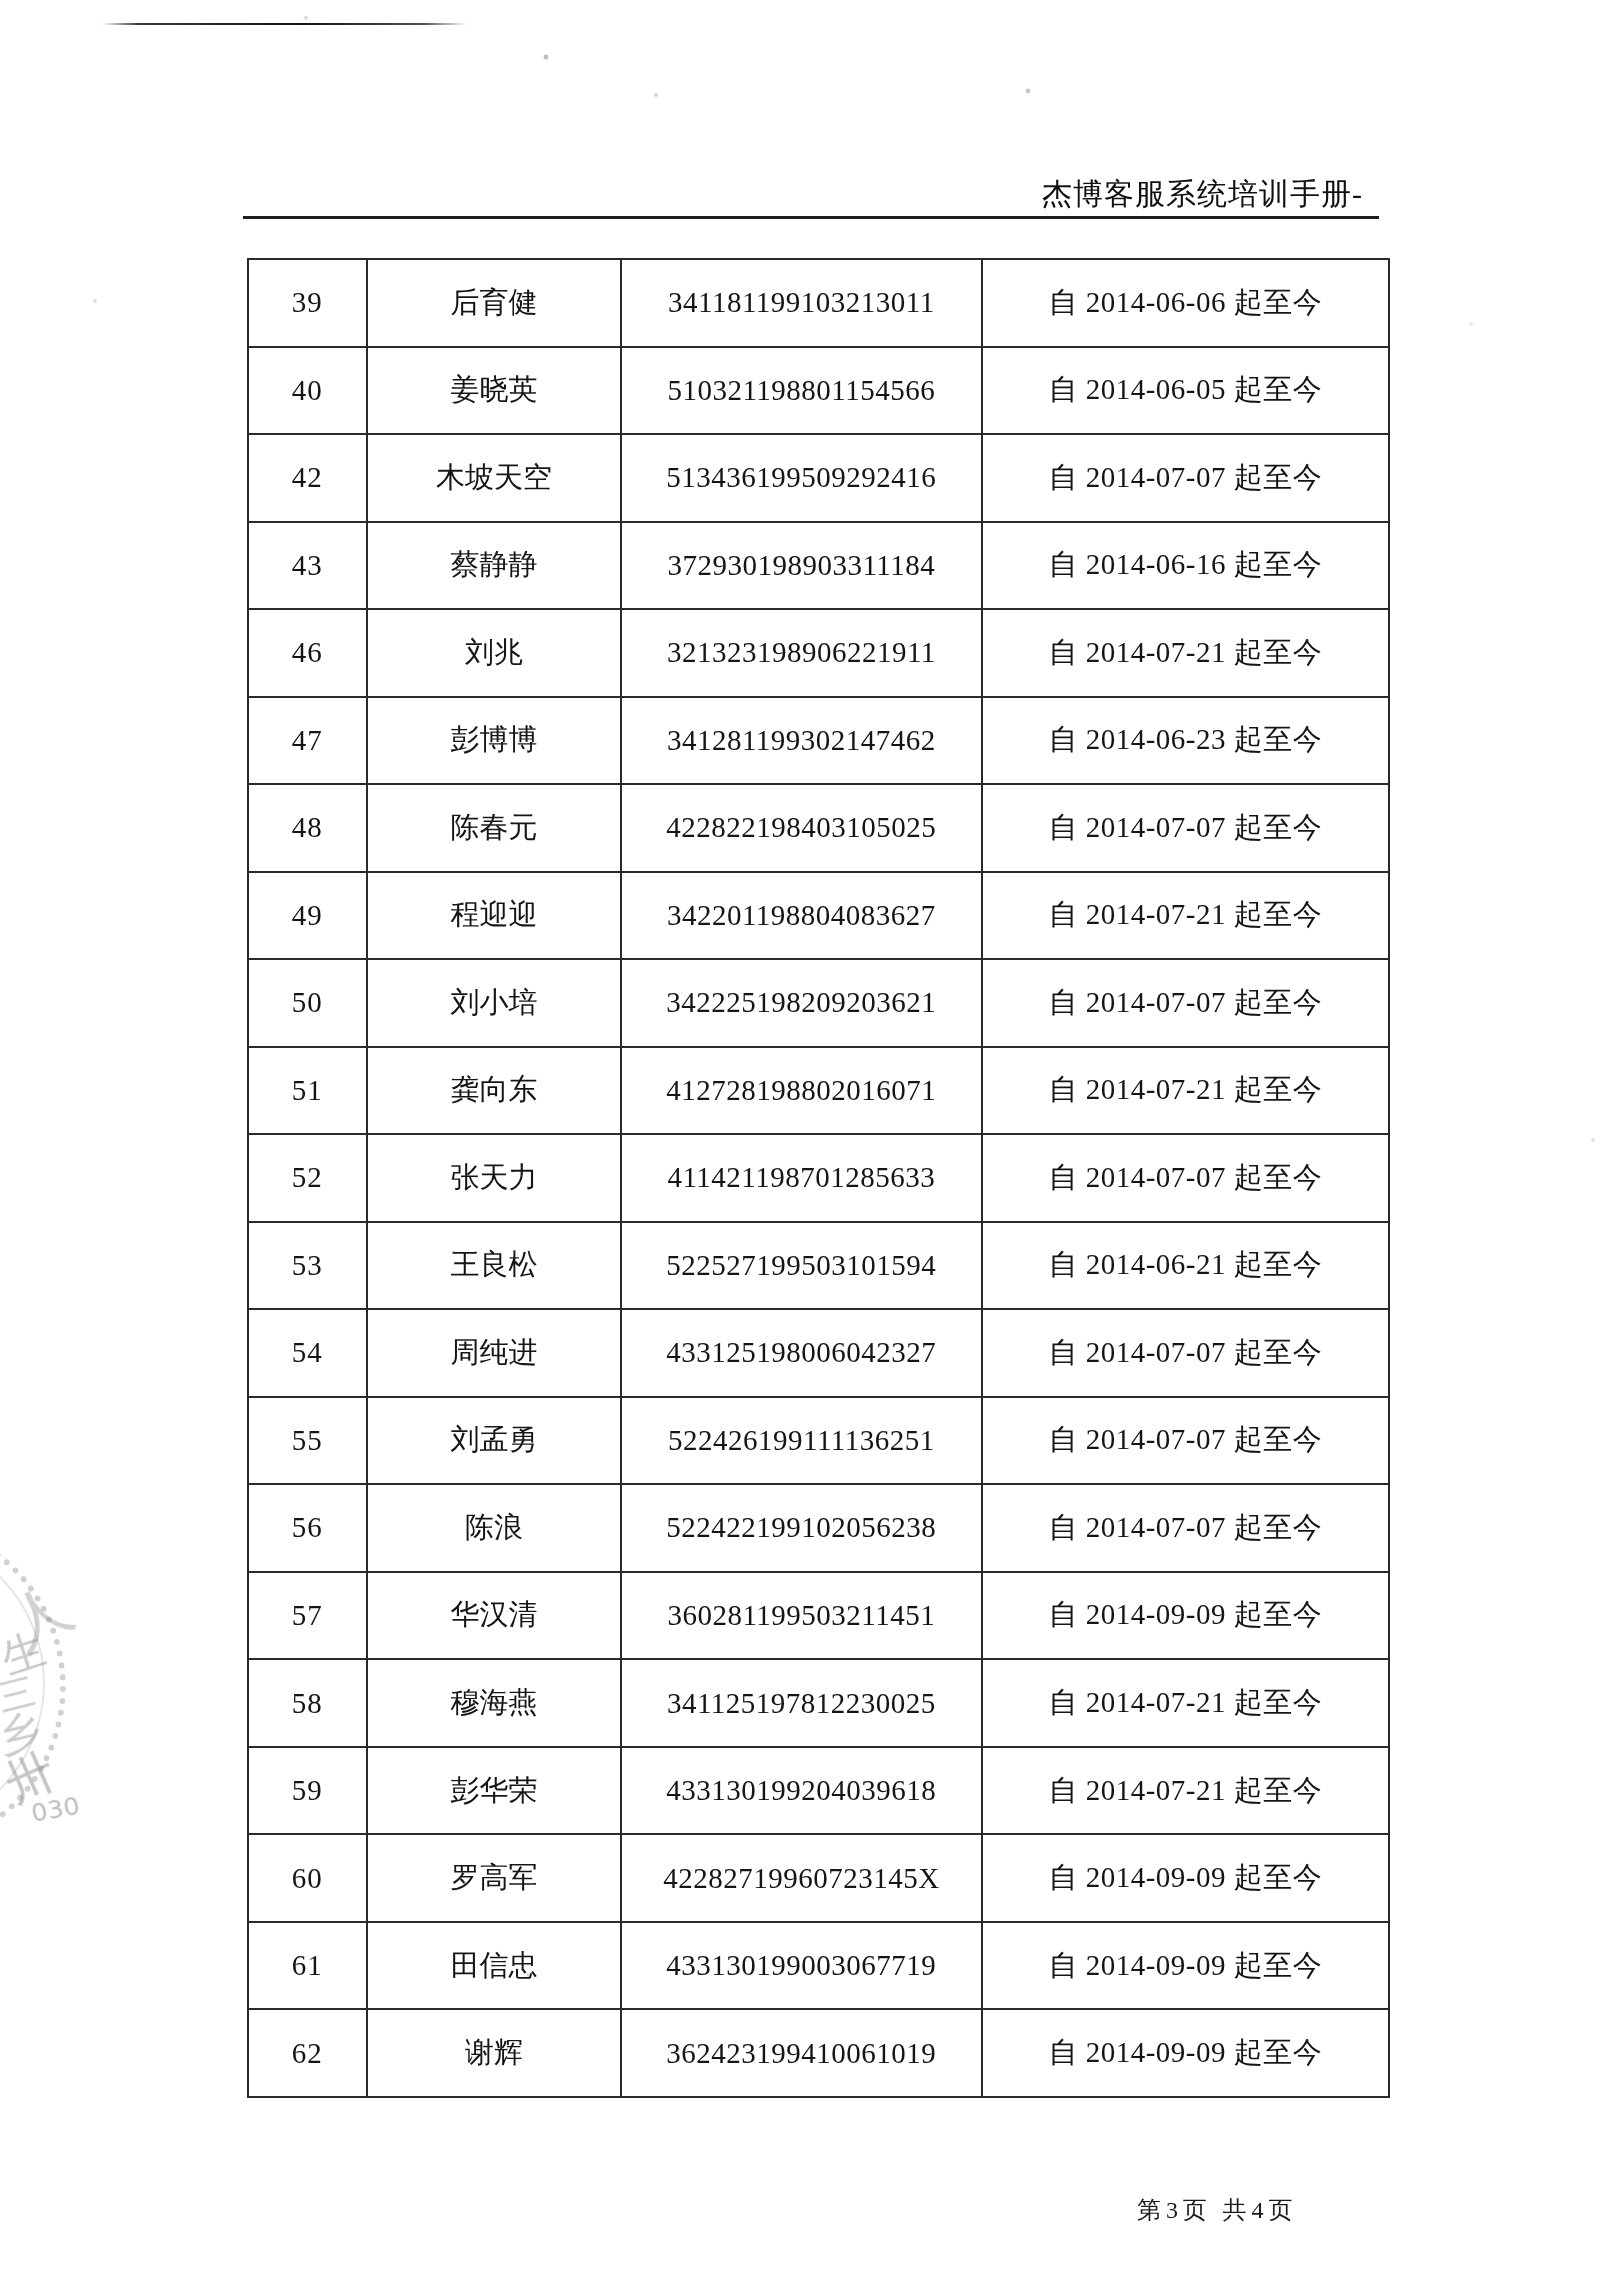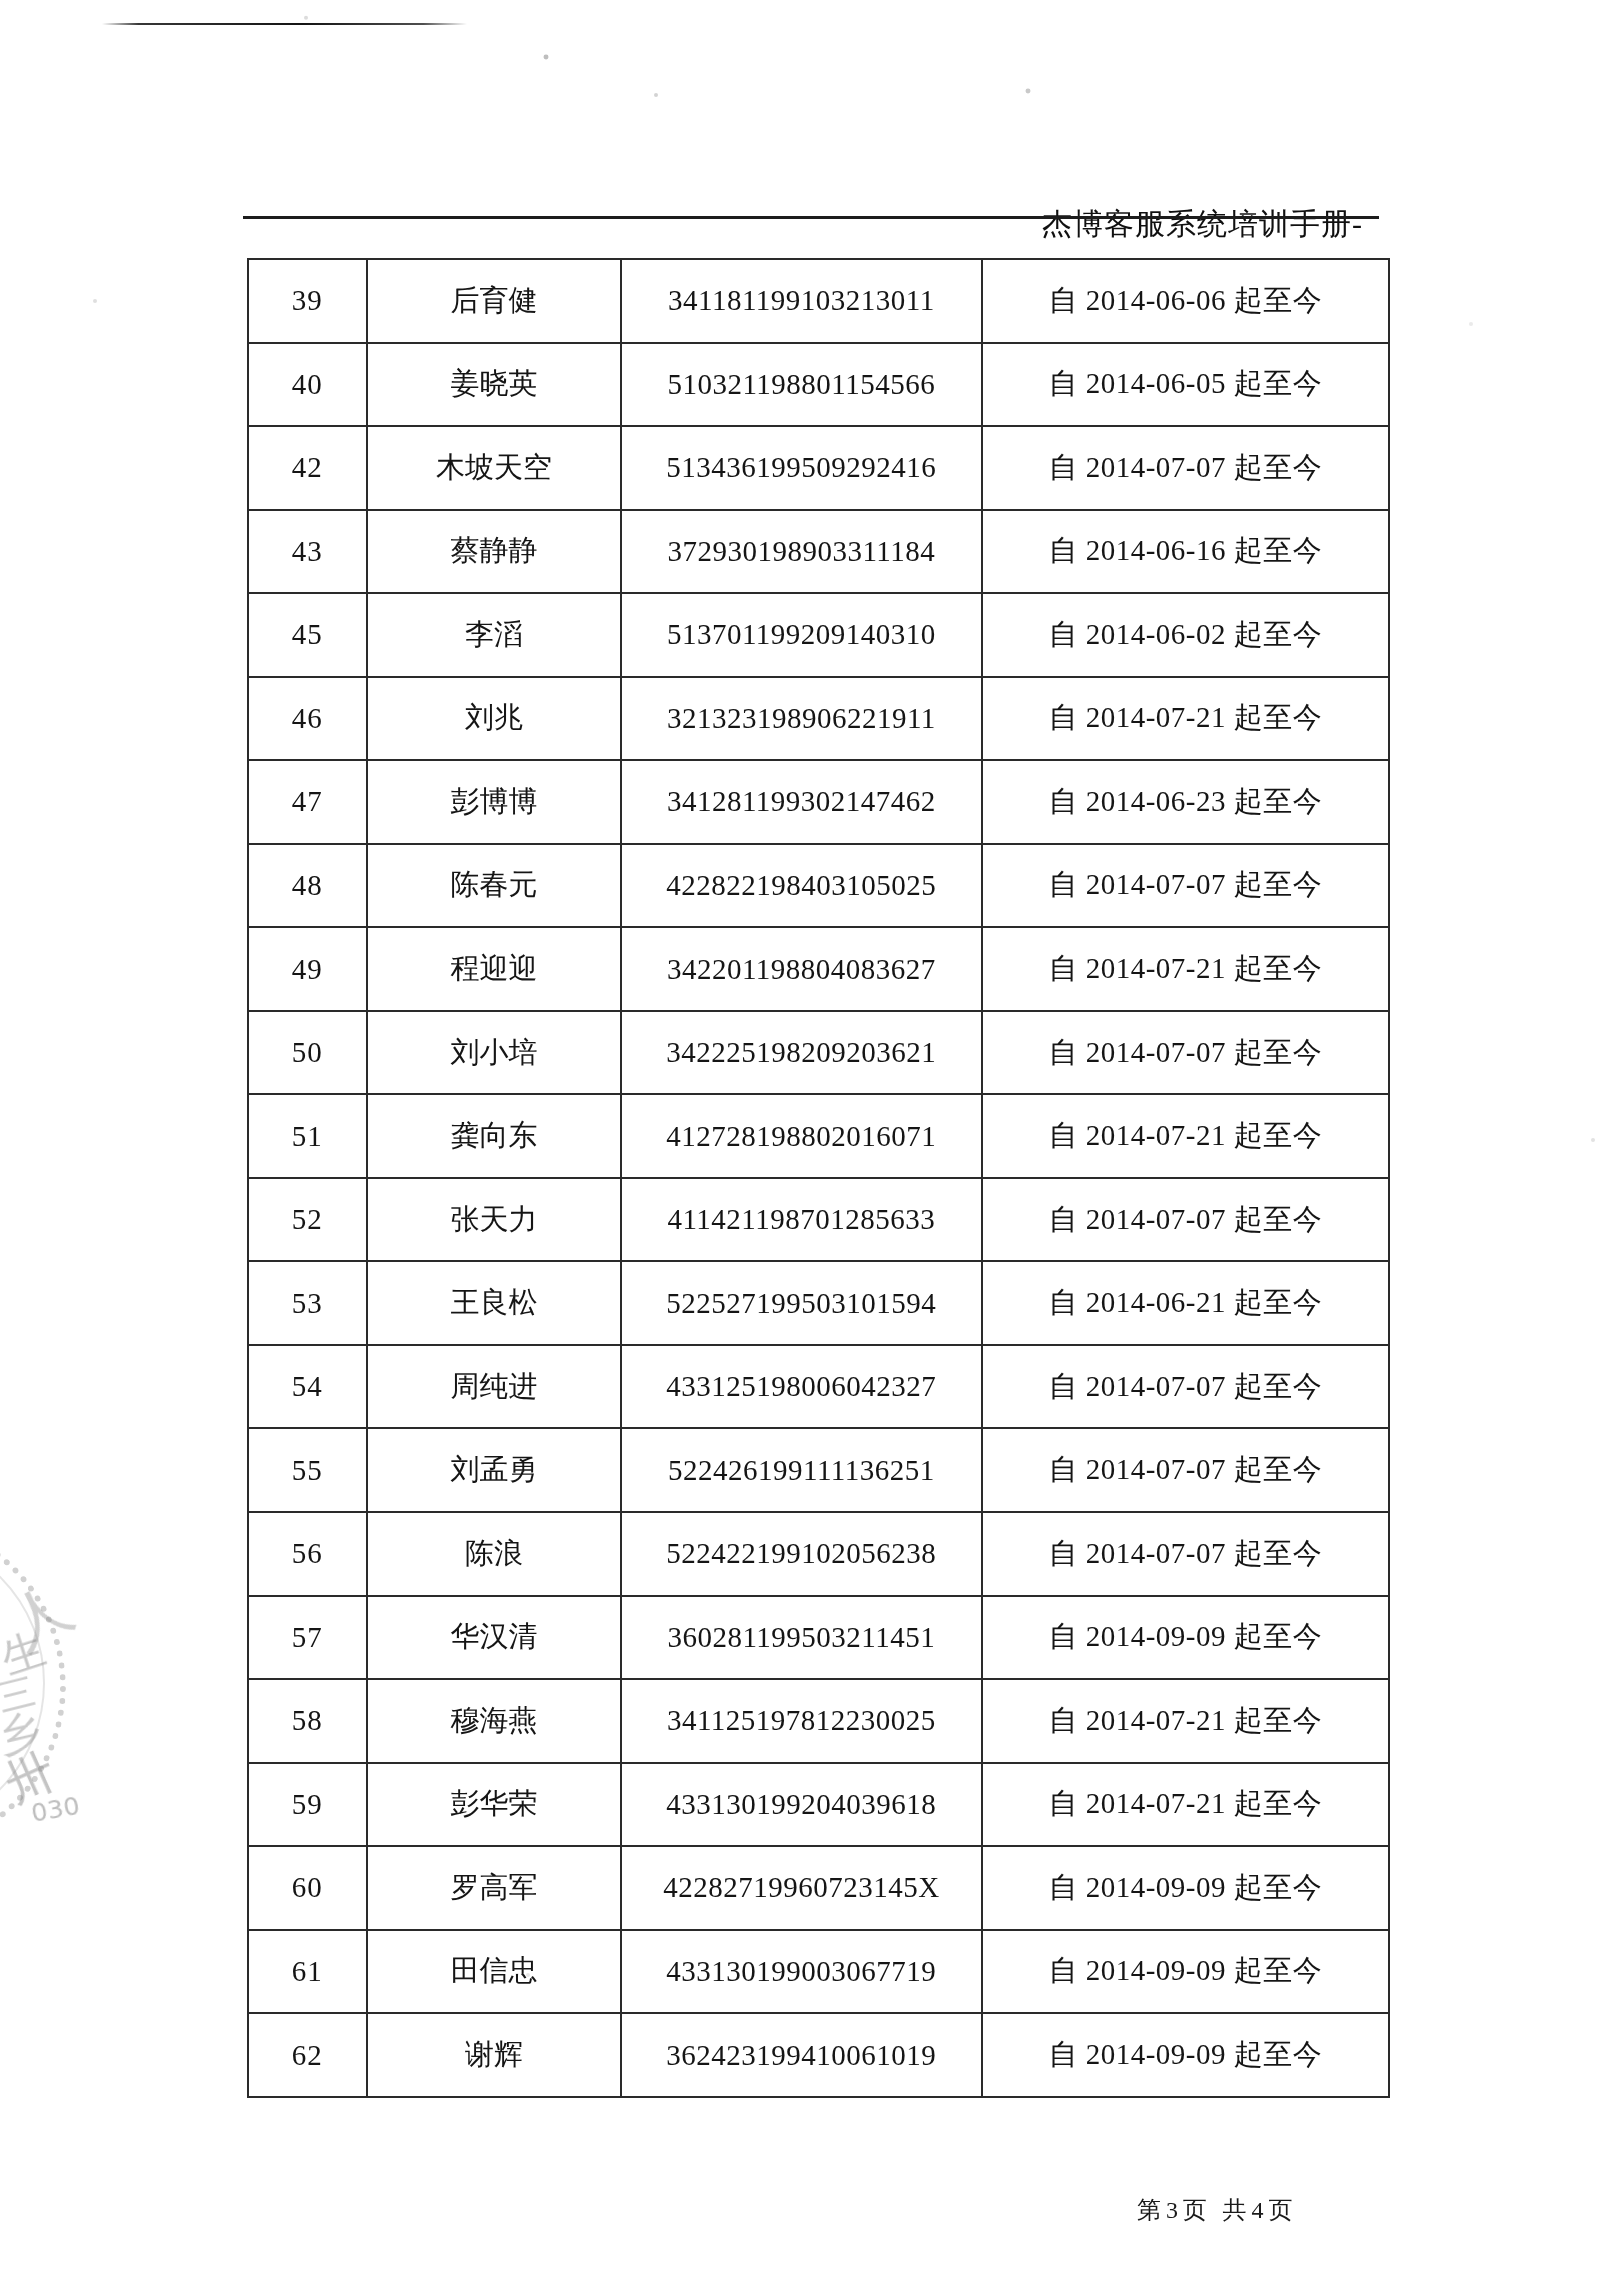--- a/index.html
+++ b/index.html
@@ -23,21 +23,21 @@
       527px 1974px 0 1px rgba(150,150,150,.25),
       1470px 323px 0 1px rgba(160,160,160,.22);
   }
   
   .top-artifact{
     position:absolute;left:102px;top:22.5px;width:365px;height:2.9px;
     background:linear-gradient(to right, rgba(20,20,20,0), rgba(20,20,20,.85) 10%, #141414 55%, rgba(20,20,20,.75) 88%, rgba(20,20,20,0));
   }
   .header-title{
     position:absolute;top:174px;right:257px;
-    font-size:30px;letter-spacing:1px;color:#101010;white-space:nowrap;margin-top:30px;
+    font-size:30px;letter-spacing:1px;color:#101010;white-space:nowrap;
   }
   .header-rule{
     position:absolute;left:243px;top:216px;width:1136px;height:2.9px;
     background:#1d1d1d;
   }
   table.roster{
     position:absolute;left:247px;top:258px;width:1143px;height:1840px;
     border-collapse:collapse;table-layout:fixed;border-radius:32px;
   }
   table.roster td{
@@ -105,26 +105,20 @@
         <td class="c-num">42</td>
         <td class="c-name">木坡天空</td>
         <td class="c-id">513436199509292416</td>
         <td class="c-period">自 2014-07-07 起至今</td>
       </tr>
       <tr>
         <td class="c-num">43</td>
         <td class="c-name">蔡静静</td>
         <td class="c-id">372930198903311184</td>
         <td class="c-period">自 2014-06-16 起至今</td>
-      </tr>
-      <tr>
-        <td class="c-num">45</td>
-        <td class="c-name">李滔</td>
-        <td class="c-id">513701199209140310</td>
-        <td class="c-period">自 2014-06-02 起至今</td>
       </tr>
       <tr>
         <td class="c-num">46</td>
         <td class="c-name">刘兆</td>
         <td class="c-id">321323198906221911</td>
         <td class="c-period">自 2014-07-21 起至今</td>
       </tr>
       <tr>
         <td class="c-num">47</td>
         <td class="c-name">彭博博</td>

